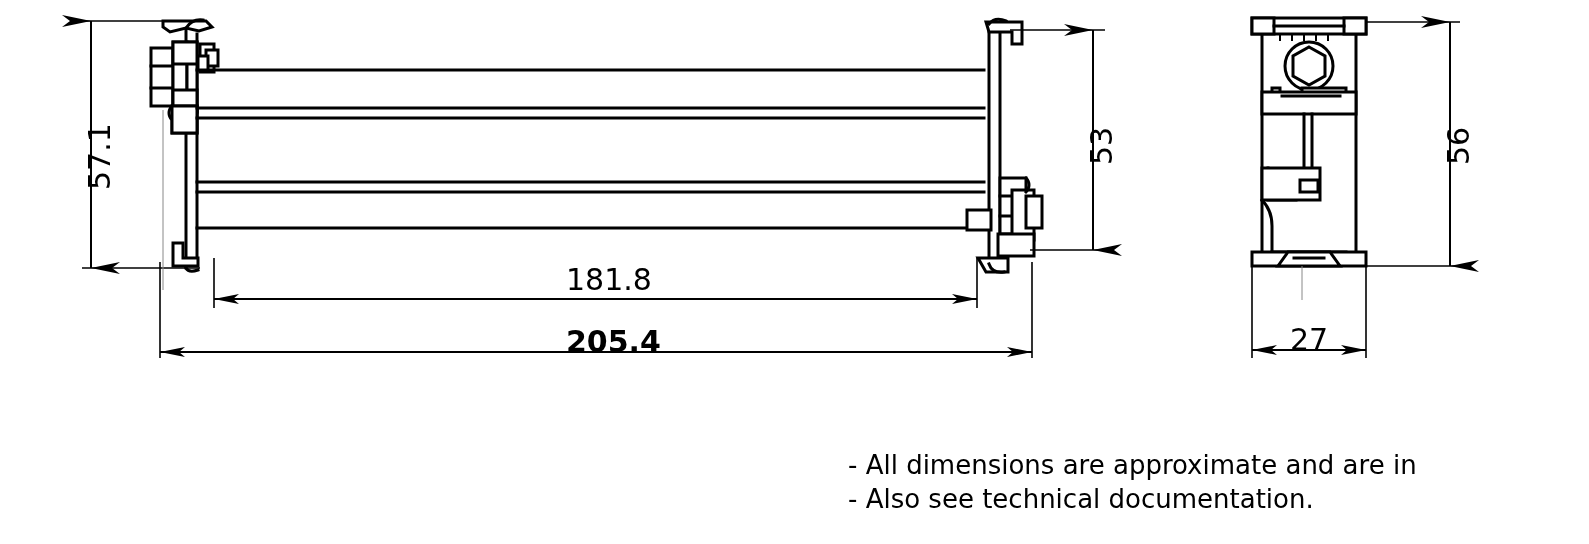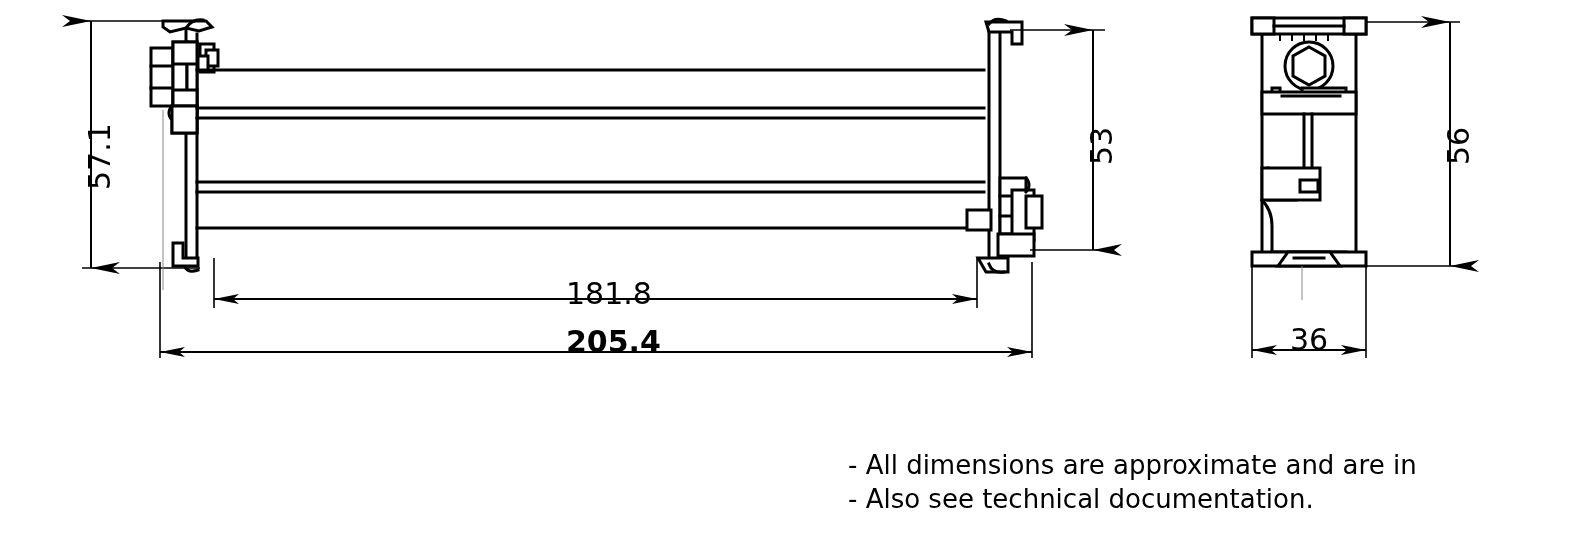--- a/index.html
+++ b/index.html
@@ -185,26 +185,26 @@
     <g stroke="#888" stroke-width="1" fill="none">
       <path d="M163 110 L163 290"></path>
       <path d="M1302 266 L1302 300"></path>
     </g>
   </svg>
 
   <div class="dim-label vert" style="left:82px; top:190px; transform: rotate(-90deg);">57.1</div>
 
   <div class="dim-label vert" style="left:1084px; top:165px; transform: rotate(-90deg);">53</div>
 
-  <div class="dim-label" style="left:566px; top:276px;">181.8</div>
+  <div class="dim-label" style="left:566px; top:262px;">181.8</div>
 
   <div class="dim-label" style="left:566px; top:324px;font-weight:bold;">205.4</div>
 
   <div class="dim-label vert" style="left:1441px; top:165px; transform: rotate(-90deg);">56</div>
 
-  <div class="dim-label" style="left:1290px; top:322px;">36</div>
+  <div class="dim-label" style="left:1290px; top:322px;">27</div>
 
   <div class="notes">
     <span class="note-line">- All dimensions are approximate and are in</span>
     <span class="note-line">- Also see technical documentation.</span>
   </div>
 
 </div>
 
 </body></html>

